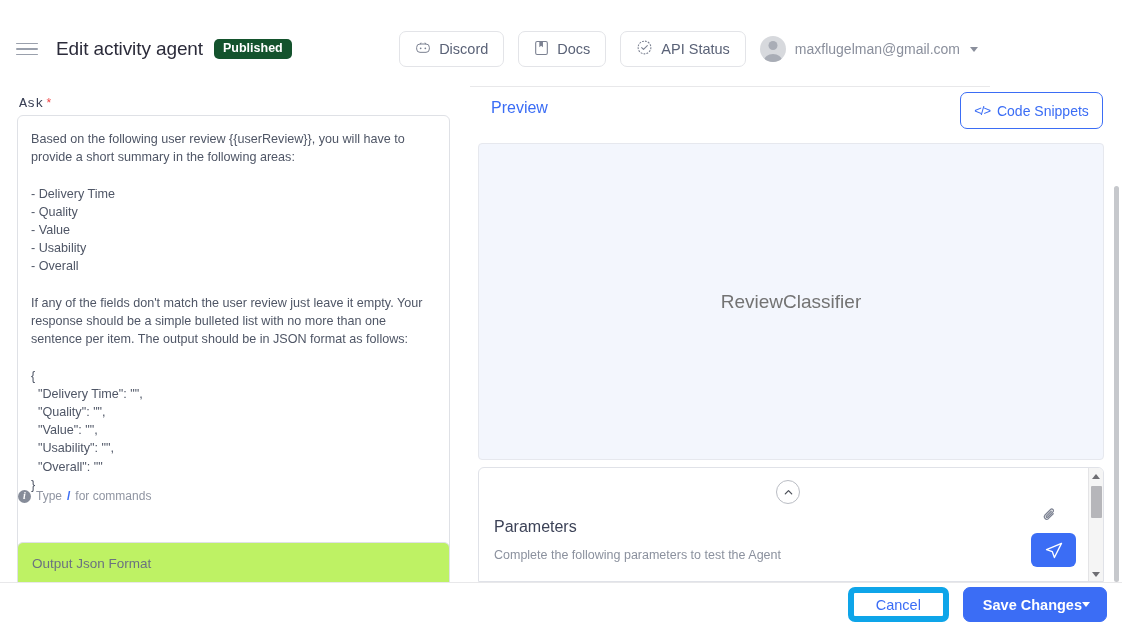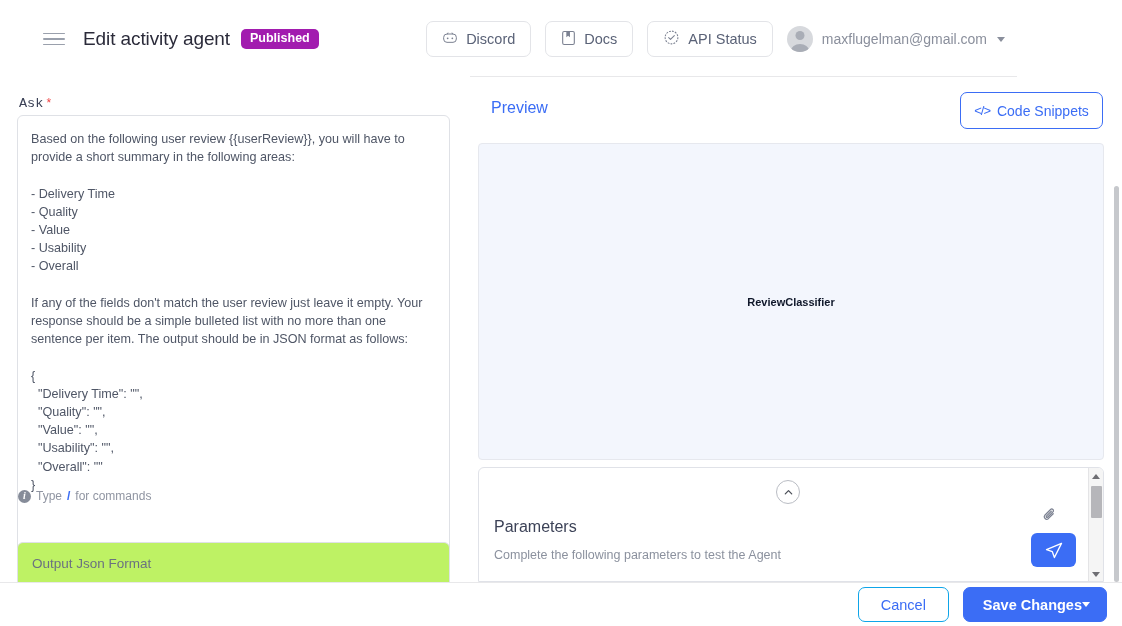--- a/index.html
+++ b/index.html
@@ -8,40 +8,40 @@
     width: 1122px; height: 626px;
     overflow: hidden;
     background: #ffffff;
     font-family: "Liberation Sans", sans-serif;
     color: #32325d;
   }
   .app { position: relative; width: 1122px; height: 626px; background: #fff; }
 
   
   .header {
-    position: absolute; top: 2px; left: 0;
+    position: absolute; top: 12px; left: 0;
     width: 990px; height: 75px;
     background: #fff;
     border-bottom: 1px solid #e8e8ea;
-    display: flex; align-items: center; margin-left: 27px;
+    display: flex; align-items: center;
   }
   .hamburger {
     margin-left: 16px; width: 22px; height: 22px;
     display: flex; flex-direction: column; justify-content: center; gap: 4px;
     cursor: pointer;
   }
   .hamburger span { display: block; height: 1.5px; background: #9aa0ac; border-radius: 1px; }
   .page-title {
     margin-left: 18px;
     font-size: 19px; font-weight: 400; color: #2b2b3a;
     letter-spacing: -0.1px; white-space: nowrap;
   }
   .badge-published {
     margin-left: 11px;
-    background: #a21caf; color: #fff;
+    background: #14532d; color: #fff;
     font-size: 12.5px; font-weight: bold;
     padding: 3px 9px 4px; border-radius: 5px;
     line-height: 1; white-space: nowrap;
   }
   .header-right {
     margin-left: auto; margin-right: 12px;
     display: flex; align-items: center; gap: 14px;
   }
   .hbtn {
     display: inline-flex; align-items: center; gap: 8px;
@@ -130,21 +130,21 @@
     display: flex; align-items: center; justify-content: center; gap: 7px;
     color: #3b6df5; font-size: 14px; cursor: pointer;
   }
   .code-glyph { font-size: 13px; letter-spacing: -1px; }
   .preview-panel {
     position: absolute; top: 68px; left: 8px;
     width: 626px; height: 317px;
     background: #f3f6fd; border: 1px solid #e6e8ee; border-radius: 4px;
     display: flex; align-items: center; justify-content: center;
   }
-  .preview-agent-name { font-size: 11px; color: #0f172a; font-weight: bold; }
+  .preview-agent-name { font-size: 19px; color: #737373; }
 
   
   .params-panel {
     position: absolute; top: 392px; left: 8px;
     width: 626px; height: 115px;
     background: #fff; border: 1px solid #e0e2e8;
     border-radius: 6px 6px 0 0; overflow: hidden; padding-left: 12px;
   }
   .collapse-btn {
     position: absolute; top: 12px; left: 297px;
@@ -196,21 +196,21 @@
   
   .footer {
     position: absolute; left: 0; top: 582px;
     width: 1122px; height: 44px;
     background: #fff; border-top: 1px solid #e8e8ea;
     display: flex; align-items: center; justify-content: flex-end;
     gap: 14px; padding-right: 15px;
   }
   .btn-cancel {
     height: 35px; padding: 0 22px;
-    border: 1px solid #0ea5e9; border-radius: 7px; background: #fff;
+    border: 6px solid #0ea5e9; border-radius: 7px; background: #fff;
     color: #3b6df5; font-size: 14.5px; cursor: pointer;
     display: inline-flex; align-items: center;
   }
   .btn-save {
     height: 35px; padding: 0 16px 0 19px;
     border: 1px solid #3b6df5; border-radius: 7px; background: #3b6df5;
     color: #fff; font-size: 14.5px; font-weight: bold; cursor: pointer;
     display: inline-flex; align-items: center; gap: 0;
   }
   .caret-white {

